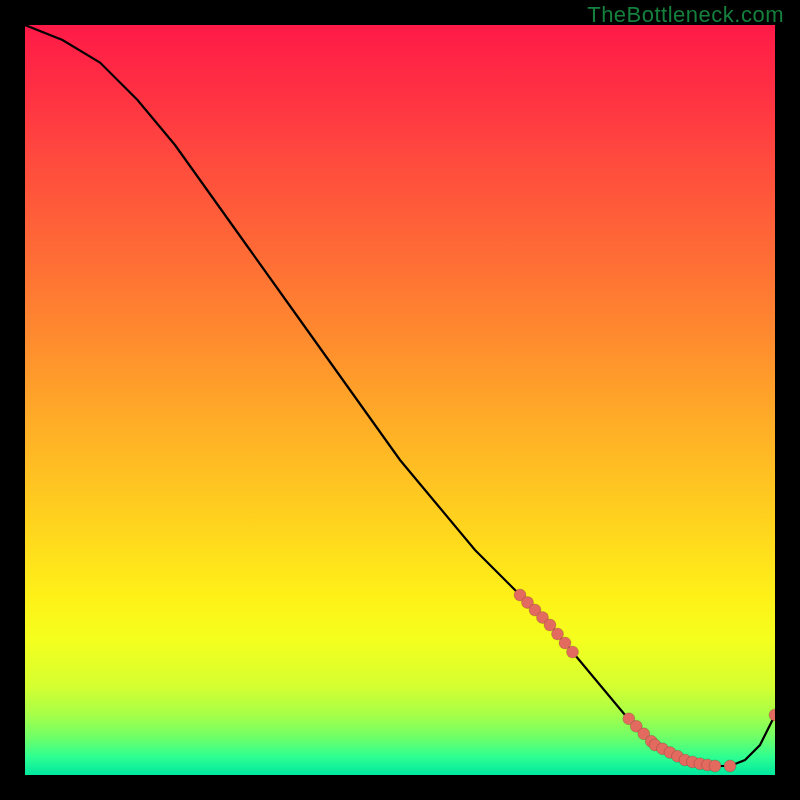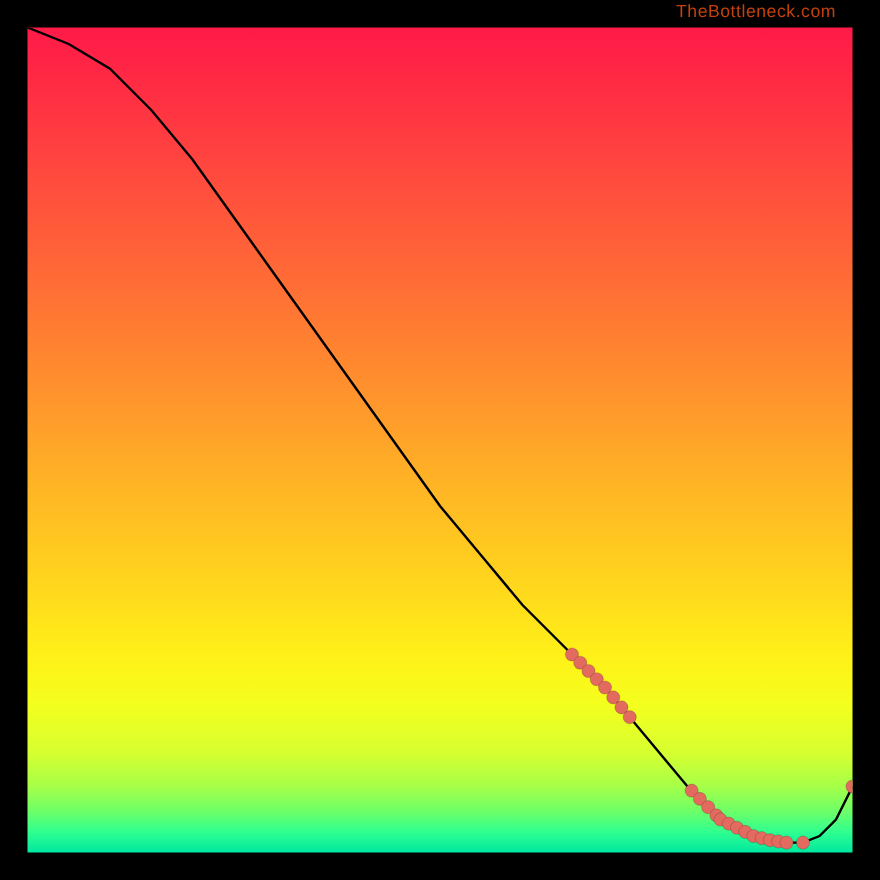--- a/index.html
+++ b/index.html
@@ -12,24 +12,24 @@
   }
   .frame {
     position: relative;
     width: 800px;
     height: 800px;
     background: #000;
   }
   .watermark {
     position: absolute;
     top: 2px;
-    right: 40px;
+    right: 16px;
     font-family: Arial, Helvetica, sans-serif;
-    font-size: 16px;
-    color: #c2410c;
+    font-size: 22px;
+    color: #15803d;
     letter-spacing: 0.5px;
   }
   .plot {
     position: absolute;
     left: 25px;
     top: 25px;
     width: 750px;
     height: 750px;
     background: #000; 
   }

